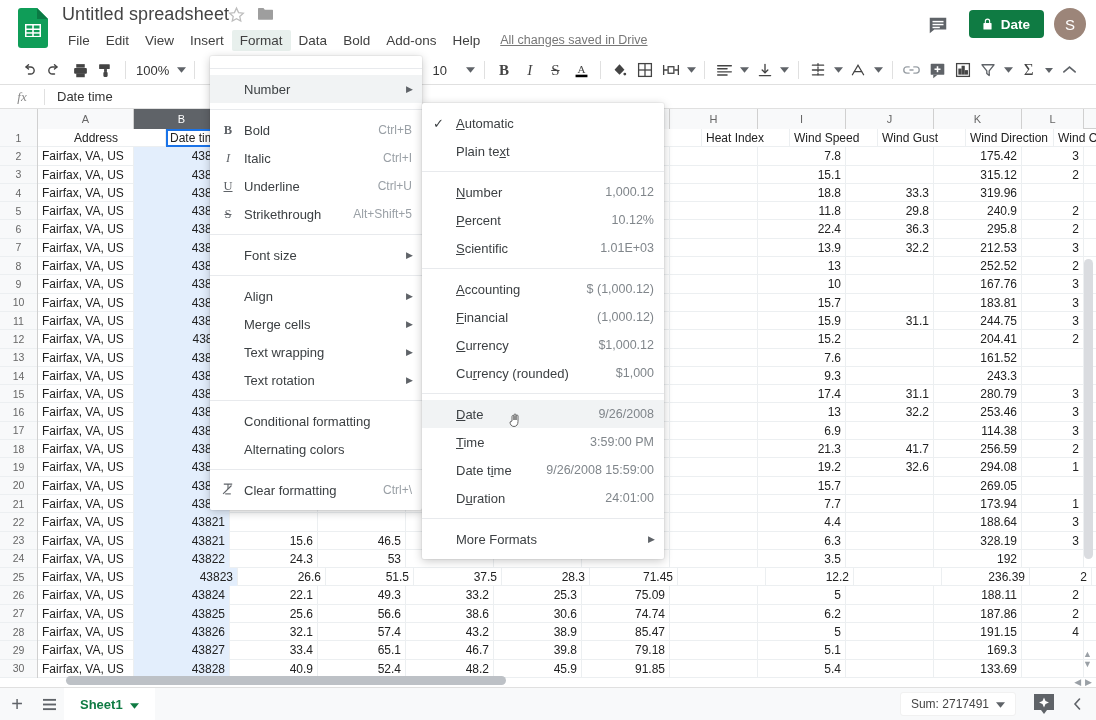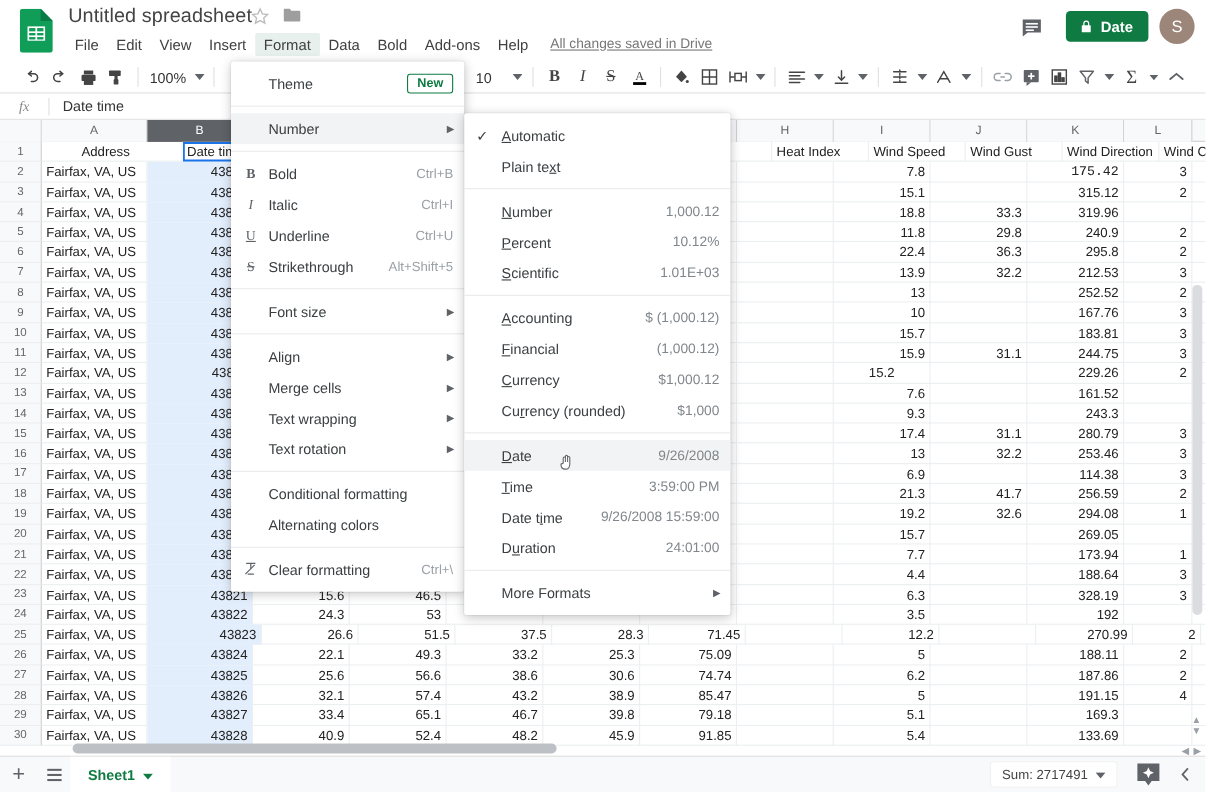--- a/index.html
+++ b/index.html
@@ -471,21 +471,21 @@
           <div class="cell" style="width: 96px;">Fairfax, VA, US</div>
           <div class="cell num selcol" style="width: 96px;">43801</div>
           <div class="cell" style="width: 88px;"></div>
           <div class="cell" style="width: 88px;"></div>
           <div class="cell" style="width: 88px;"></div>
           <div class="cell" style="width: 88px;"></div>
           <div class="cell" style="width: 88px;"></div>
           <div class="cell" style="width: 88px;"></div>
           <div class="cell num" style="width: 88px;">7.8</div>
           <div class="cell" style="width: 88px;"></div>
-          <div class="cell num" style="width: 88px; font-family: Liberation Mono, monospace;">175.42</div>
+          <div class="cell num" style="width: 88px;">175.42</div>
           <div class="cell num" style="width: 62px;">3</div>
         </div>
         <div class="row">
           <div class="cell" style="width: 96px;">Fairfax, VA, US</div>
           <div class="cell num selcol" style="width: 96px;">43802</div>
           <div class="cell" style="width: 88px;"></div>
           <div class="cell" style="width: 88px;"></div>
           <div class="cell" style="width: 88px;"></div>
           <div class="cell" style="width: 88px;"></div>
           <div class="cell" style="width: 88px;"></div>
@@ -609,23 +609,23 @@
         </div>
         <div class="row">
           <div class="cell" style="width: 96px;">Fairfax, VA, US</div>
           <div class="cell num selcol" style="width: 96px;">43811</div>
           <div class="cell" style="width: 88px;"></div>
           <div class="cell" style="width: 88px;"></div>
           <div class="cell" style="width: 88px;"></div>
           <div class="cell" style="width: 88px;"></div>
           <div class="cell" style="width: 88px;"></div>
           <div class="cell" style="width: 88px;"></div>
-          <div class="cell num" style="width: 88px; text-align: center;">15.2</div>
-          <div class="cell" style="width: 88px;"></div>
-          <div class="cell num" style="width: 88px;">229.26</div>
+          <div class="cell num" style="width: 88px;">15.2</div>
+          <div class="cell" style="width: 88px;"></div>
+          <div class="cell num" style="width: 88px;">204.41</div>
           <div class="cell num" style="width: 62px;">2</div>
         </div>
         <div class="row">
           <div class="cell" style="width: 96px;">Fairfax, VA, US</div>
           <div class="cell num selcol" style="width: 96px;">43812</div>
           <div class="cell" style="width: 88px;"></div>
           <div class="cell" style="width: 88px;"></div>
           <div class="cell" style="width: 88px;"></div>
           <div class="cell" style="width: 88px;"></div>
           <div class="cell" style="width: 88px;"></div>
@@ -793,21 +793,21 @@
           <div class="cell" style="width: 96px;">Fairfax, VA, US</div>
           <div class="cell num selcol" style="width: 104px;">43823</div>
           <div class="cell num" style="width: 88px;">26.6</div>
           <div class="cell num" style="width: 88px;">51.5</div>
           <div class="cell num" style="width: 88px;">37.5</div>
           <div class="cell num" style="width: 88px;">28.3</div>
           <div class="cell num" style="width: 88px;">71.45</div>
           <div class="cell" style="width: 88px;"></div>
           <div class="cell num" style="width: 88px;">12.2</div>
           <div class="cell" style="width: 88px;"></div>
-          <div class="cell num" style="width: 88px;">270.99</div>
+          <div class="cell num" style="width: 88px;">236.39</div>
           <div class="cell num" style="width: 62px;">2</div>
         </div>
         <div class="row">
           <div class="cell" style="width: 96px;">Fairfax, VA, US</div>
           <div class="cell num selcol" style="width: 96px;">43824</div>
           <div class="cell num" style="width: 88px;">22.1</div>
           <div class="cell num" style="width: 88px;">49.3</div>
           <div class="cell num" style="width: 88px;">33.2</div>
           <div class="cell num" style="width: 88px;">25.3</div>
           <div class="cell num" style="width: 88px;">75.09</div>
@@ -882,24 +882,20 @@
     <div class="hscroll">
       <div class="hscroll-thumb"></div>
     </div>
     <div class="hscroll-arrows">
         <span>◀</span>
         <span>▶</span>
       </div>
   </div>
 
   <div class="menu-pop" id="format-menu">
-    <div class="mi">
-      <span class="mi-label">Theme</span>
-      <span class="badge-new">New</span>
-    </div>
     <div class="msep"></div>
     <div class="mi hl">
       <span class="mi-label">Number</span>
       <span class="mi-arrow">▶</span>
     </div>
     <div class="msep"></div>
     <div class="mi">
       <span class="mi-ico" style="font-weight:bold;font-family:'Liberation Serif',serif;">B</span>
       <span class="mi-label">Bold</span>
       <span class="mi-short">Ctrl+B</span>

